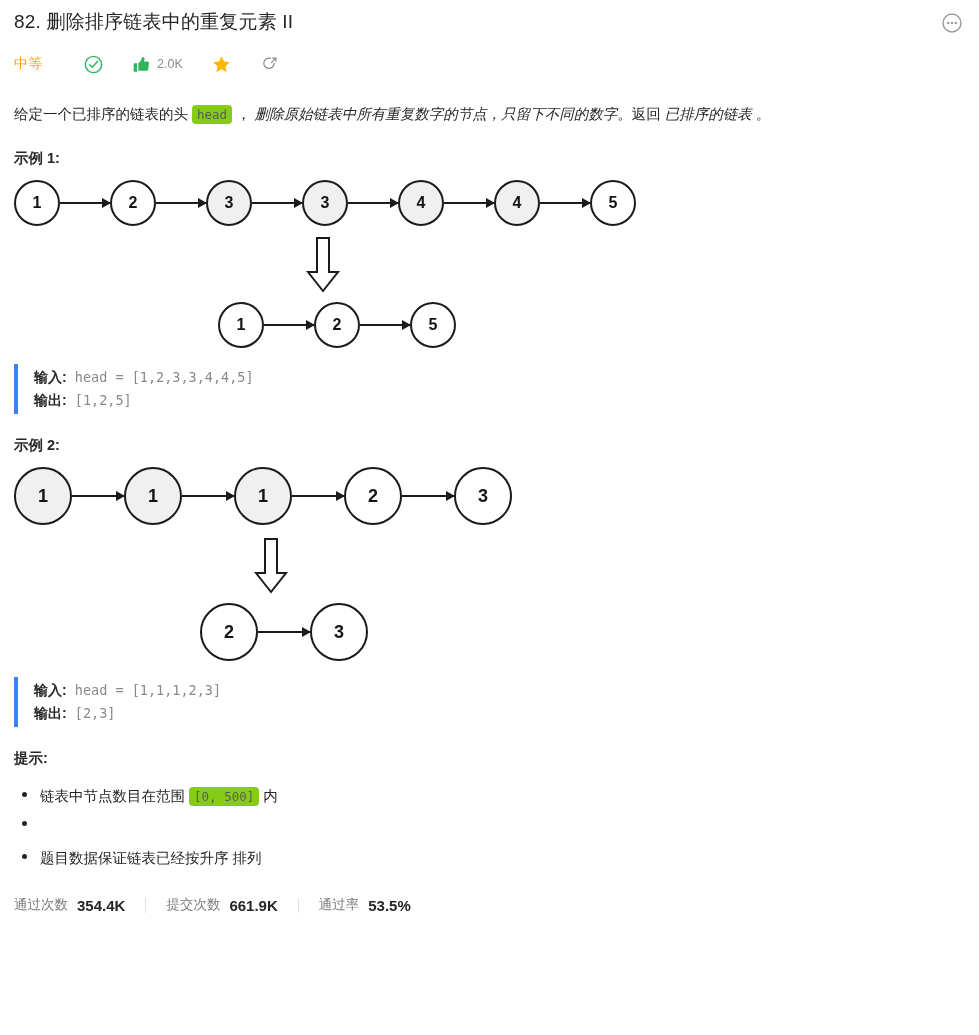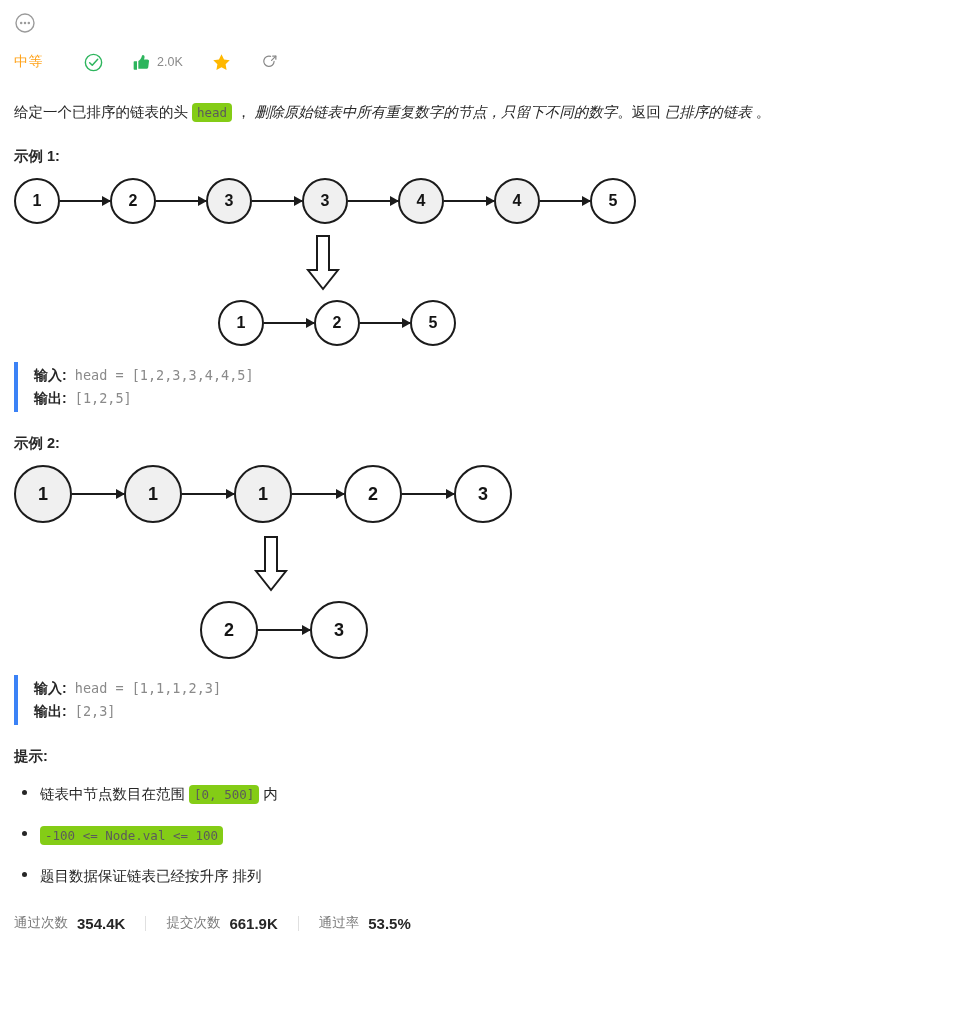--- a/index.html
+++ b/index.html
@@ -186,20 +186,21 @@
     margin: 0 20px;
     align-self: center;
   }
 </style>
 </head>
 <body>
 
 <div class="page">
 
   <div class="title-row">
+    <div class="title">82. 删除排序链表中的重复元素 II</div>
     <span class="more-icon">
       <svg viewBox="0 0 22 22" width="22" height="22">
         <circle cx="11" cy="11" r="9" fill="none" stroke="#9b9b9b" stroke-width="1.4"></circle>
         <circle cx="7.2" cy="11" r="1.25" fill="#9b9b9b"></circle>
         <circle cx="11" cy="11" r="1.25" fill="#9b9b9b"></circle>
         <circle cx="14.8" cy="11" r="1.25" fill="#9b9b9b"></circle>
       </svg>
     </span>
   </div>
 
@@ -321,21 +322,20 @@
   </div>
 
   <div class="section-head">提示:</div>
   <div class="constraints" id="constraints-list">
       <div class="c-item">
         <span class="bullet"></span>
         <span><span>链表中节点数目在范围 </span><code class="chip">[0, 500]</code><span> 内</span></span>
       </div>
       <div class="c-item">
         <span class="bullet"></span>
-        <span><code class="chip">-100 &lt;= Node.val &lt;= 100</code></span>
       </div>
       <div class="c-item">
         <span class="bullet"></span>
         <span><span>题目数据保证链表已经按升序 </span><b>排列</b></span>
       </div>
     </div>
 
   <div class="stats" id="stats-row">
       <div class="stat">
         <span class="stat-label">通过次数</span>

